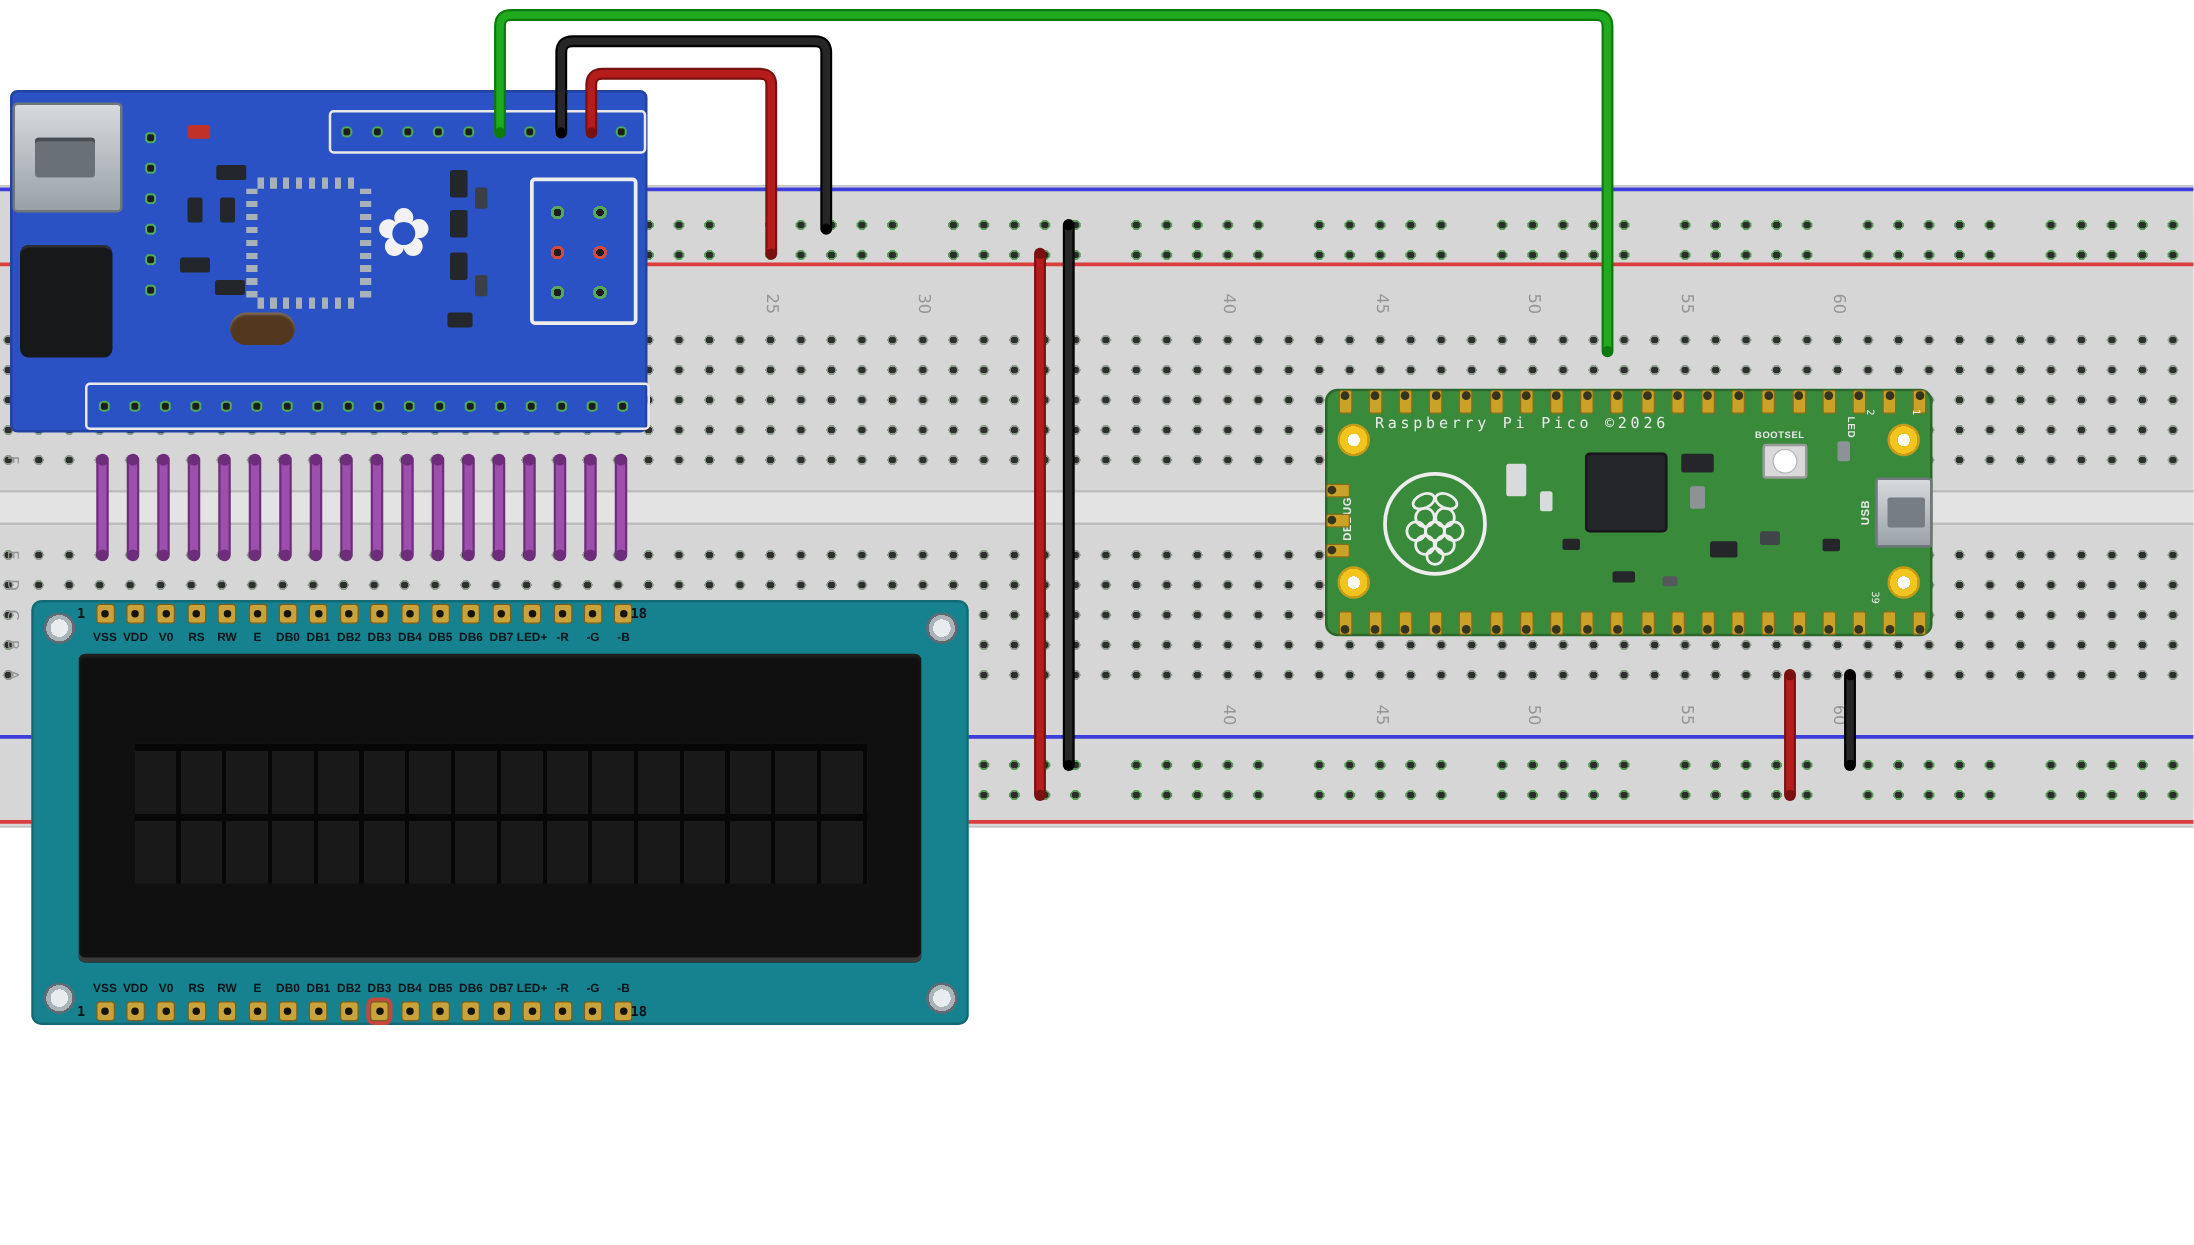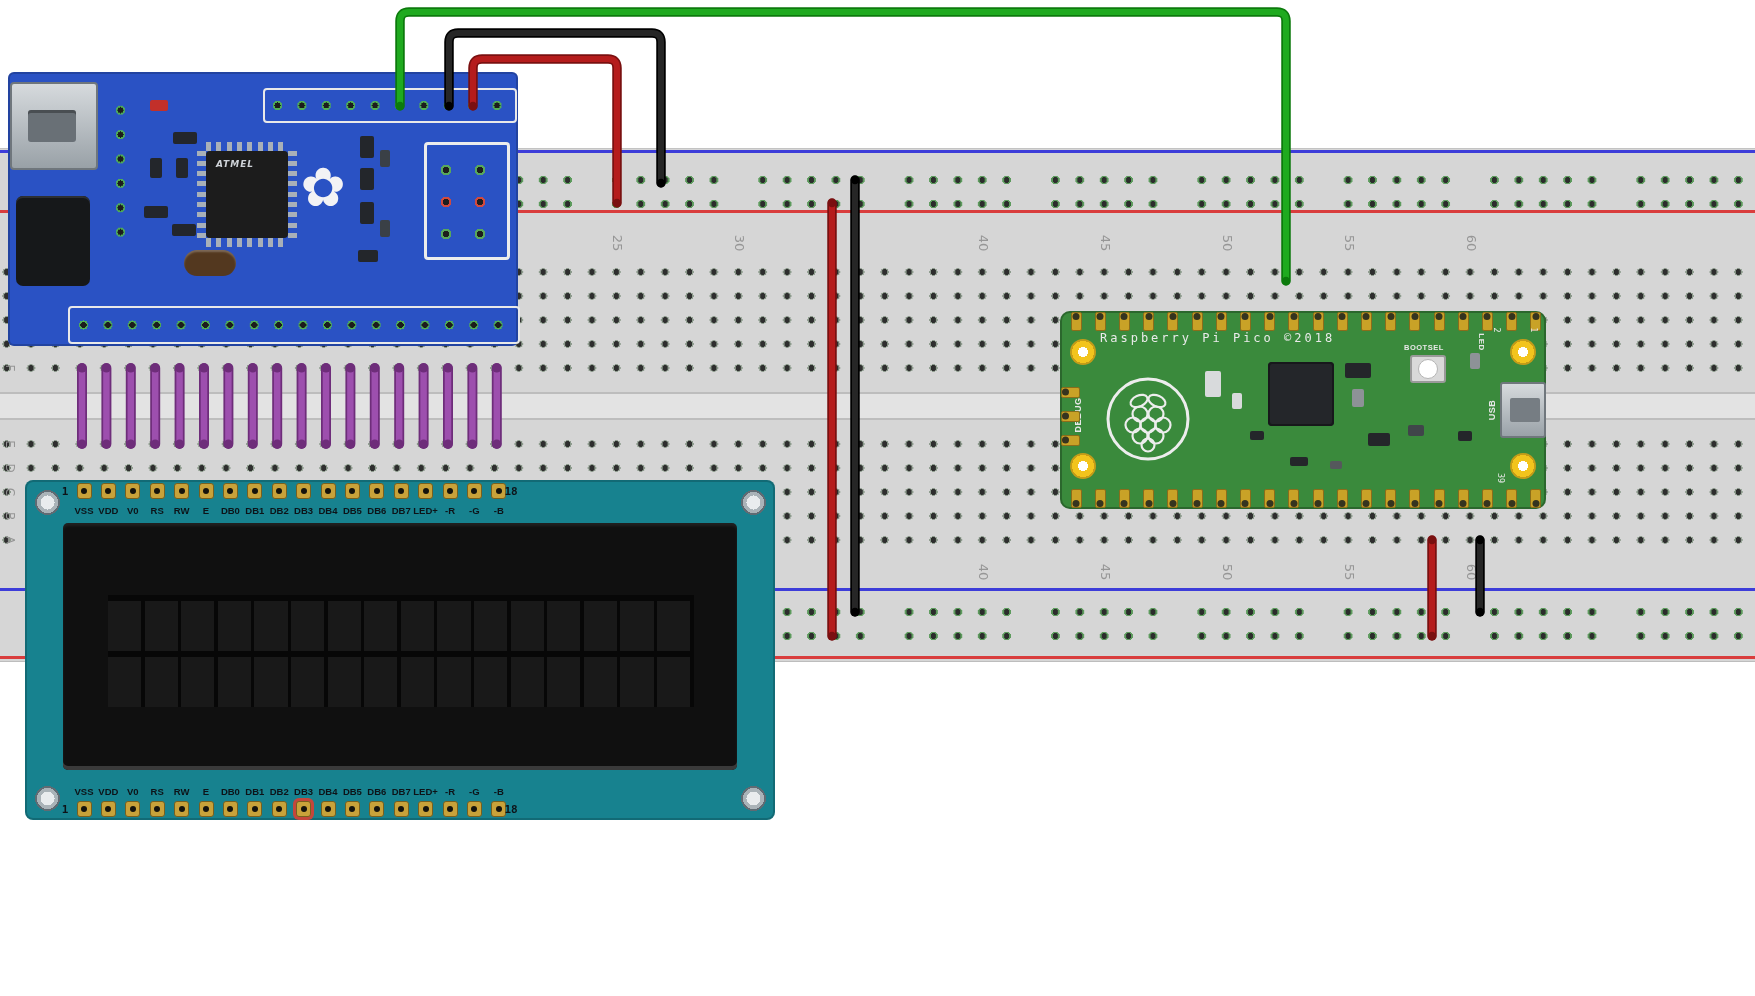--- a/index.html
+++ b/index.html
@@ -139,23 +139,20 @@
   <div id="serial-board">
     <div id="usb-mini">
       <div id="usb-mini-slot"></div>
     </div>
     <div id="serial-black-ic"></div>
     <div id="via-col"></div>
     <div class="lead-strip-h" style="left:198px;top:70px;width:82px;height:9px;"></div>
     <div class="lead-strip-h" style="left:198px;top:166px;width:82px;height:9px;"></div>
     <div class="lead-strip-v" style="left:189px;top:79px;width:9px;height:87px;"></div>
     <div class="lead-strip-v" style="left:280px;top:79px;width:9px;height:87px;"></div>
-    <div id="atmel-body">
-      <div id="atmel-label">ATMEL</div>
-    </div>
     <div id="flower-logo">✿</div>
     <div id="crystal"></div>
     <div id="isp-box"></div>
     <div class="hdr-strip" style="left:255px;top:16px;width:250px;height:31px;background-position:0.3px center;"></div>
     <div class="hdr-strip" style="left:60px;top:234px;width:448px;height:34px;background-position:1.3px center;"></div>
   <div class="isp-hole" style="left: 430px; top: 90px; background: radial-gradient(circle, rgb(29, 29, 29) 0px, rgb(29, 29, 29) 3px, rgb(88, 166, 92) 3px, rgb(88, 166, 92) 5.5px, rgba(0, 0, 0, 0) 5.5px);"></div>
       <div class="isp-hole" style="left: 464px; top: 90px; background: radial-gradient(circle, rgb(29, 29, 29) 0px, rgb(29, 29, 29) 3px, rgb(88, 166, 92) 3px, rgb(88, 166, 92) 5.5px, rgba(0, 0, 0, 0) 5.5px);"></div>
       <div class="isp-hole" style="left: 430px; top: 122px; background: radial-gradient(circle, rgb(29, 29, 29) 0px, rgb(29, 29, 29) 3px, rgb(207, 74, 63) 3px, rgb(207, 74, 63) 5.5px, rgba(0, 0, 0, 0) 5.5px);"></div>
       <div class="isp-hole" style="left: 464px; top: 122px; background: radial-gradient(circle, rgb(29, 29, 29) 0px, rgb(29, 29, 29) 3px, rgb(207, 74, 63) 3px, rgb(207, 74, 63) 5.5px, rgba(0, 0, 0, 0) 5.5px);"></div>
       <div class="isp-hole" style="left: 430px; top: 154px; background: radial-gradient(circle, rgb(29, 29, 29) 0px, rgb(29, 29, 29) 3px, rgb(88, 166, 92) 3px, rgb(88, 166, 92) 5.5px, rgba(0, 0, 0, 0) 5.5px);"></div>
@@ -254,21 +251,21 @@
       <div class="lcd-pin-label" style="left: 425px; top: 311px;">-R</div>
       <div class="lcd-pad" style="left: 441.9px; top: 321px;"></div>
       <div class="lcd-pin-label" style="left: 449.4px; top: 311px;">-G</div>
       <div class="lcd-pad" style="left: 466.3px; top: 321px;"></div>
       <div class="lcd-pin-label" style="left: 473.8px; top: 311px;">-B</div>
       <div class="lcd-pin-number" style="left: 40px; top: 329px;">1</div>
       <div class="lcd-pin-number" style="left: 486px; top: 329px;">18</div>
     </div>
 
   <div id="pico">
-    <div id="pico-title">Raspberry Pi Pico ©2018</div>
+    <div id="pico-title">Raspberry Pi Pico ©2026</div>
     <svg style="position:absolute;left:44px;top:64px;" width="88" height="88" viewBox="0 0 88 88" fill="none" stroke="#ededed">
       <circle cx="44" cy="44" r="40" stroke-width="3"></circle>
       <ellipse cx="35" cy="26" rx="9" ry="5.5" stroke-width="2.2" transform="rotate(-24 35 26)"></ellipse>
       <ellipse cx="53" cy="26" rx="9" ry="5.5" stroke-width="2.2" transform="rotate(24 53 26)"></ellipse>
       <circle cx="36" cy="39" r="7.5" stroke-width="2.2"></circle>
         <circle cx="52" cy="39" r="7.5" stroke-width="2.2"></circle>
       <circle cx="29" cy="50" r="7.5" stroke-width="2.2"></circle>
         <circle cx="44" cy="50" r="7.5" stroke-width="2.2"></circle>
       <circle cx="59" cy="50" r="7.5" stroke-width="2.2"></circle>
       <circle cx="36" cy="61" r="7.5" stroke-width="2.2"></circle>

